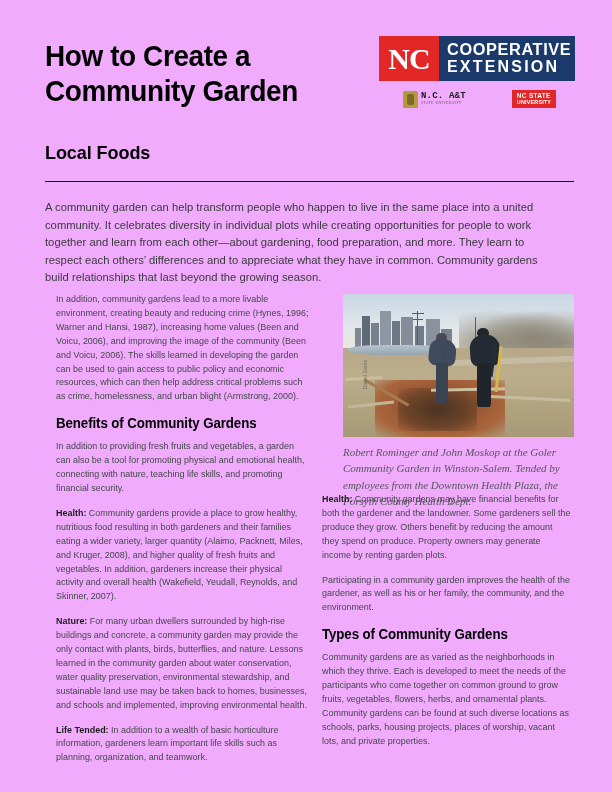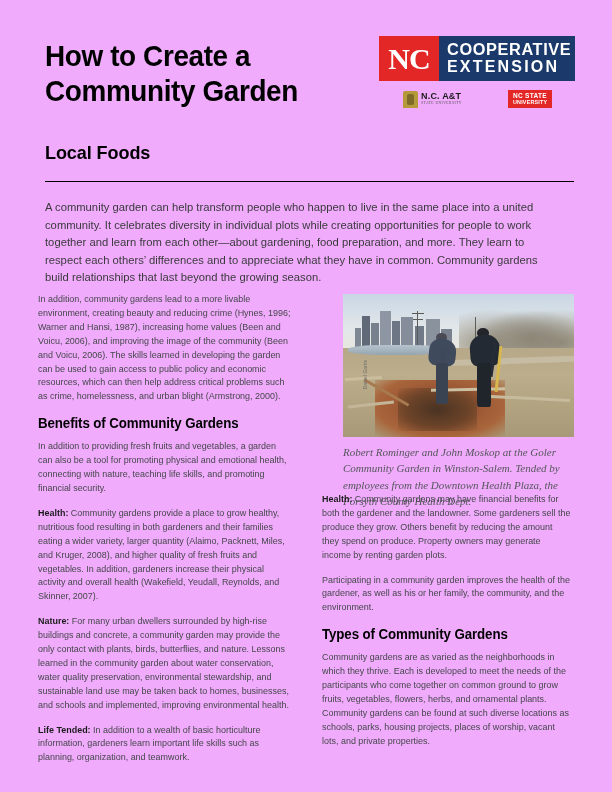--- a/index.html
+++ b/index.html
@@ -133,21 +133,21 @@
     content: "";
     position: absolute;
     left: 4px; top: 3px;
     width: 7px; height: 11px;
     background: #7d6a28;
     border-radius: 2px;
   }
 
   .ncat-text { line-height: 1; }
   .ncat-name {
-    font-family: Liberation Sans, sans-serif;
+    font-family: Liberation Mono, monospace;
     font-weight: bold;
     font-size: 9px;
     color: #1a1a1a;
     letter-spacing: 0.2px;
   }
   .ncat-sub {
     font-family: "Liberation Serif", serif;
     font-size: 3.6px;
     color: #555;
     letter-spacing: 0.5px;
@@ -207,21 +207,21 @@
     font-size: 11.6px;
     line-height: 1.52;
     color: #3a3a3c;
     transform: scaleX(0.97);
     transform-origin: left top;
   }
 
   
   .col-left {
     position: absolute;
-    left: 38px;
+    left: 56px;
     top: 293px;
     width: 258px;
   }
 
   .col-right {
     position: absolute;
     left: 322px;
     top: 493px;
     width: 253px;
   }

